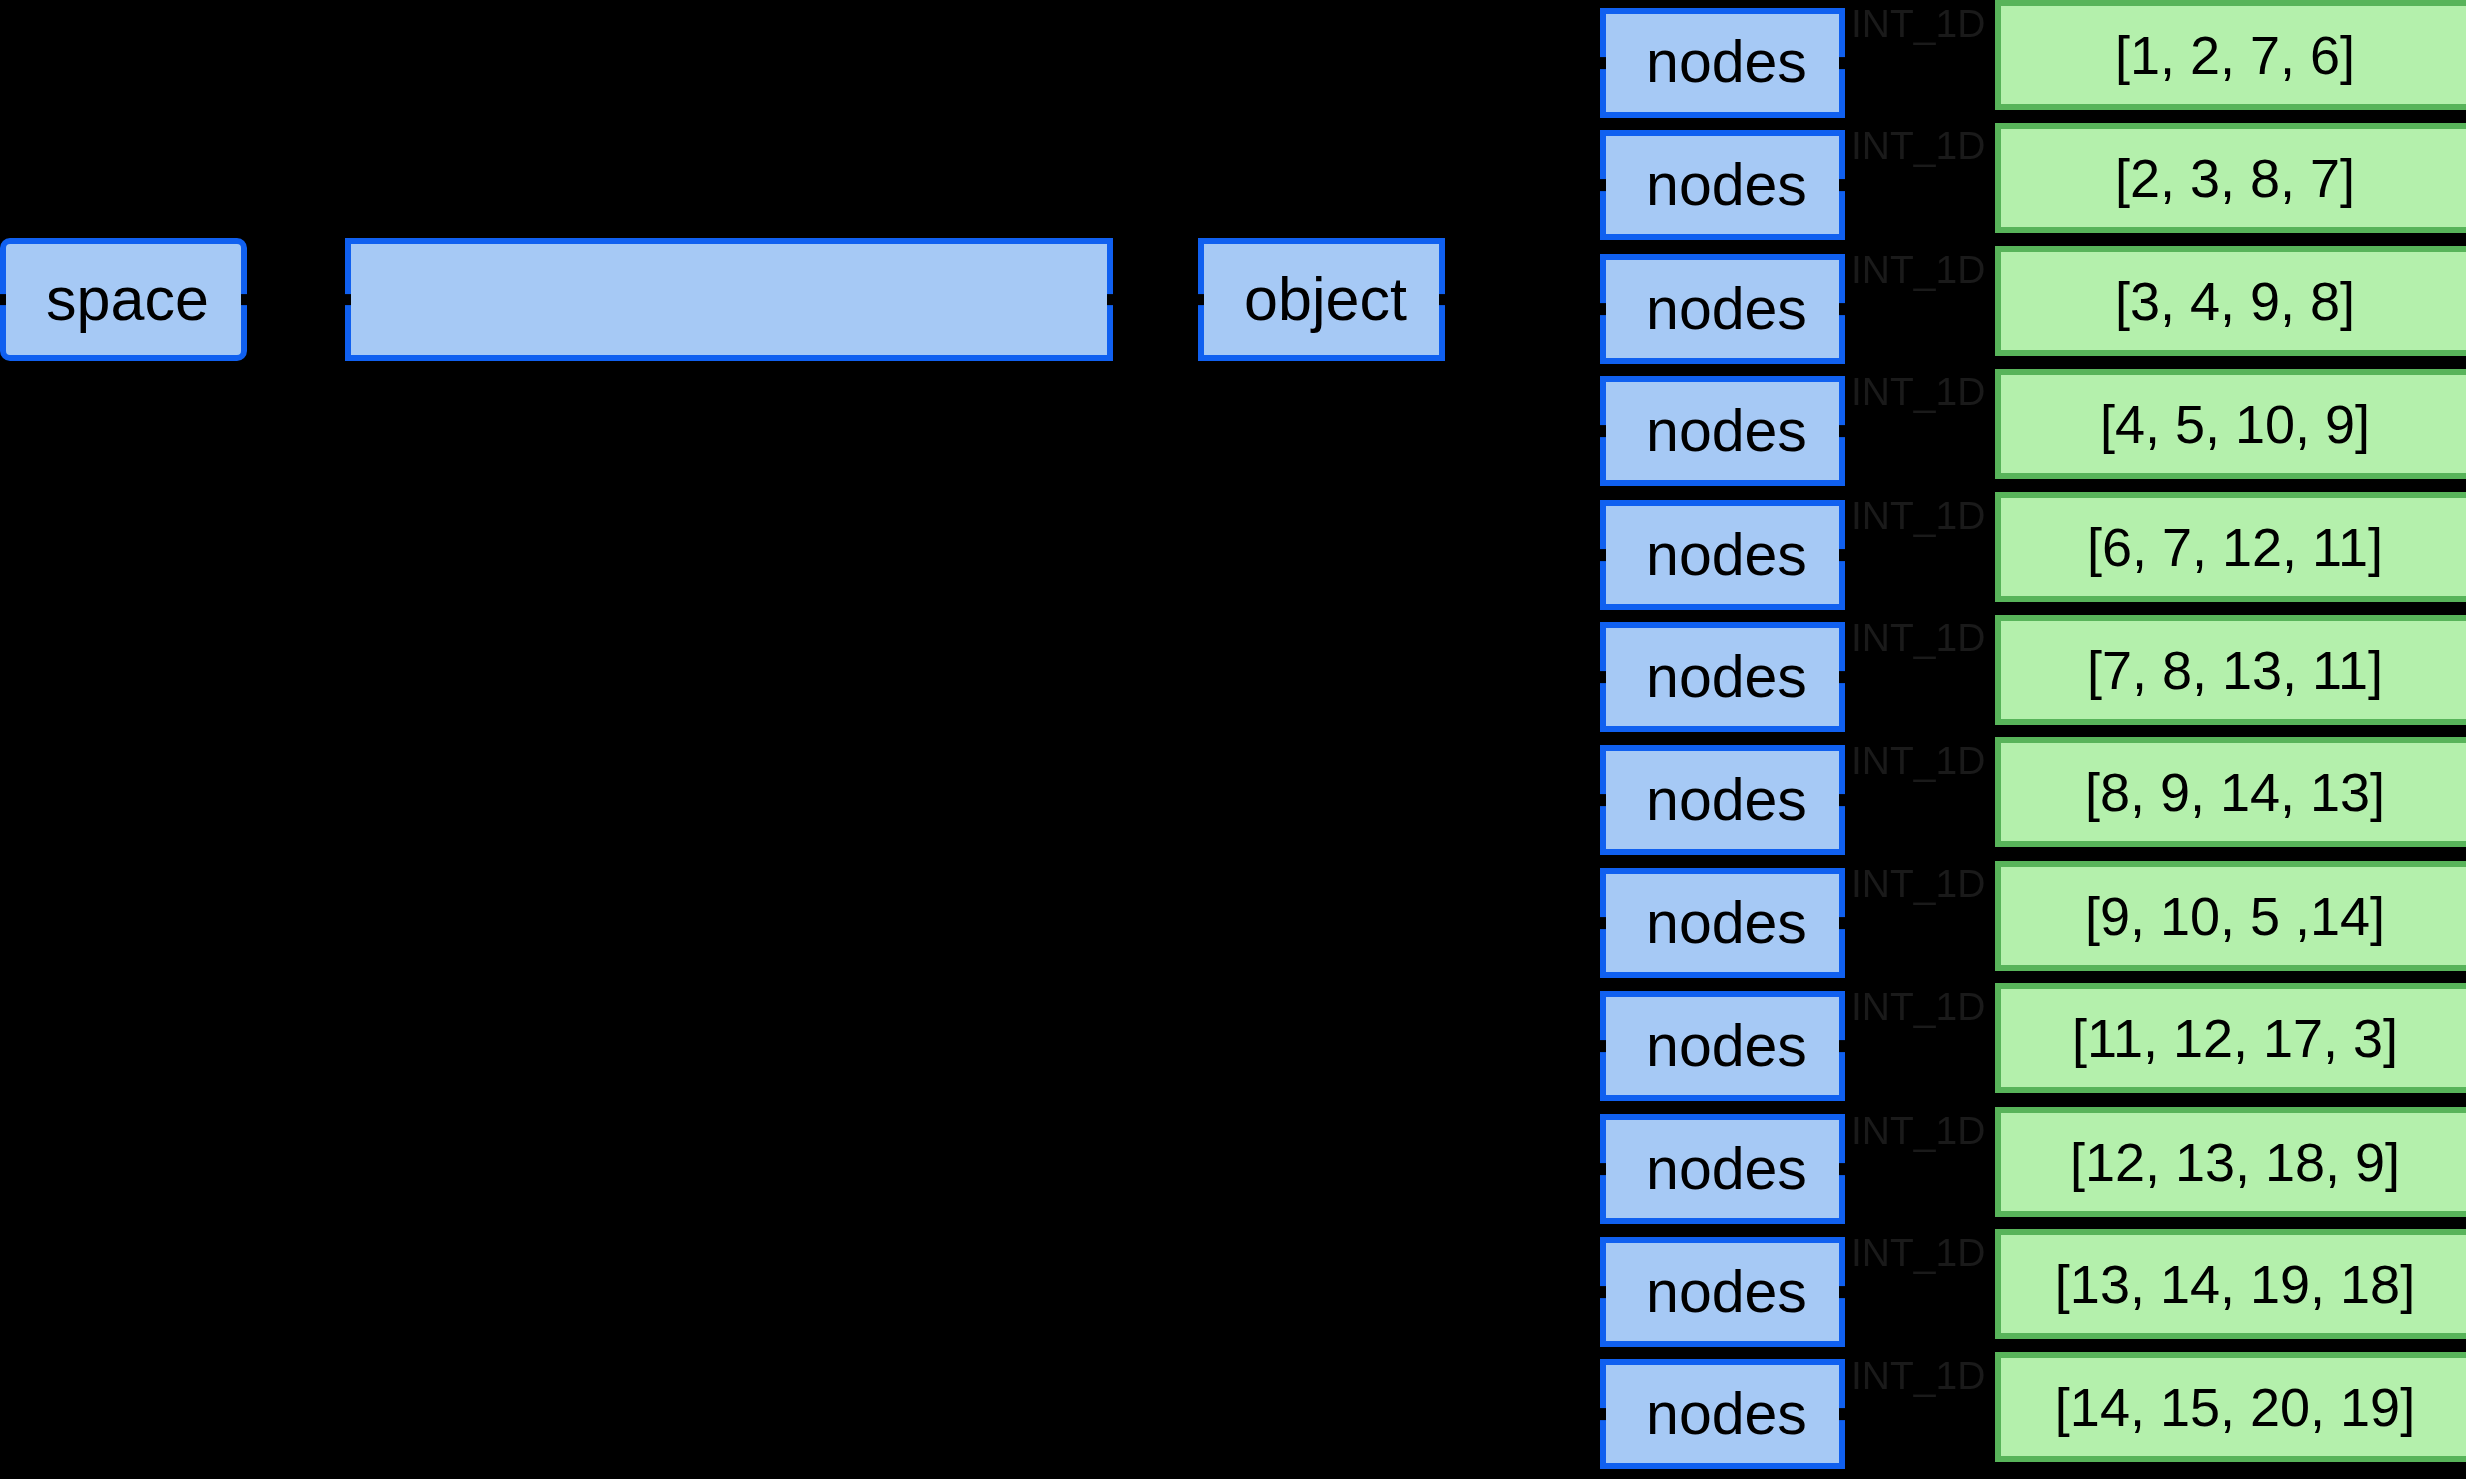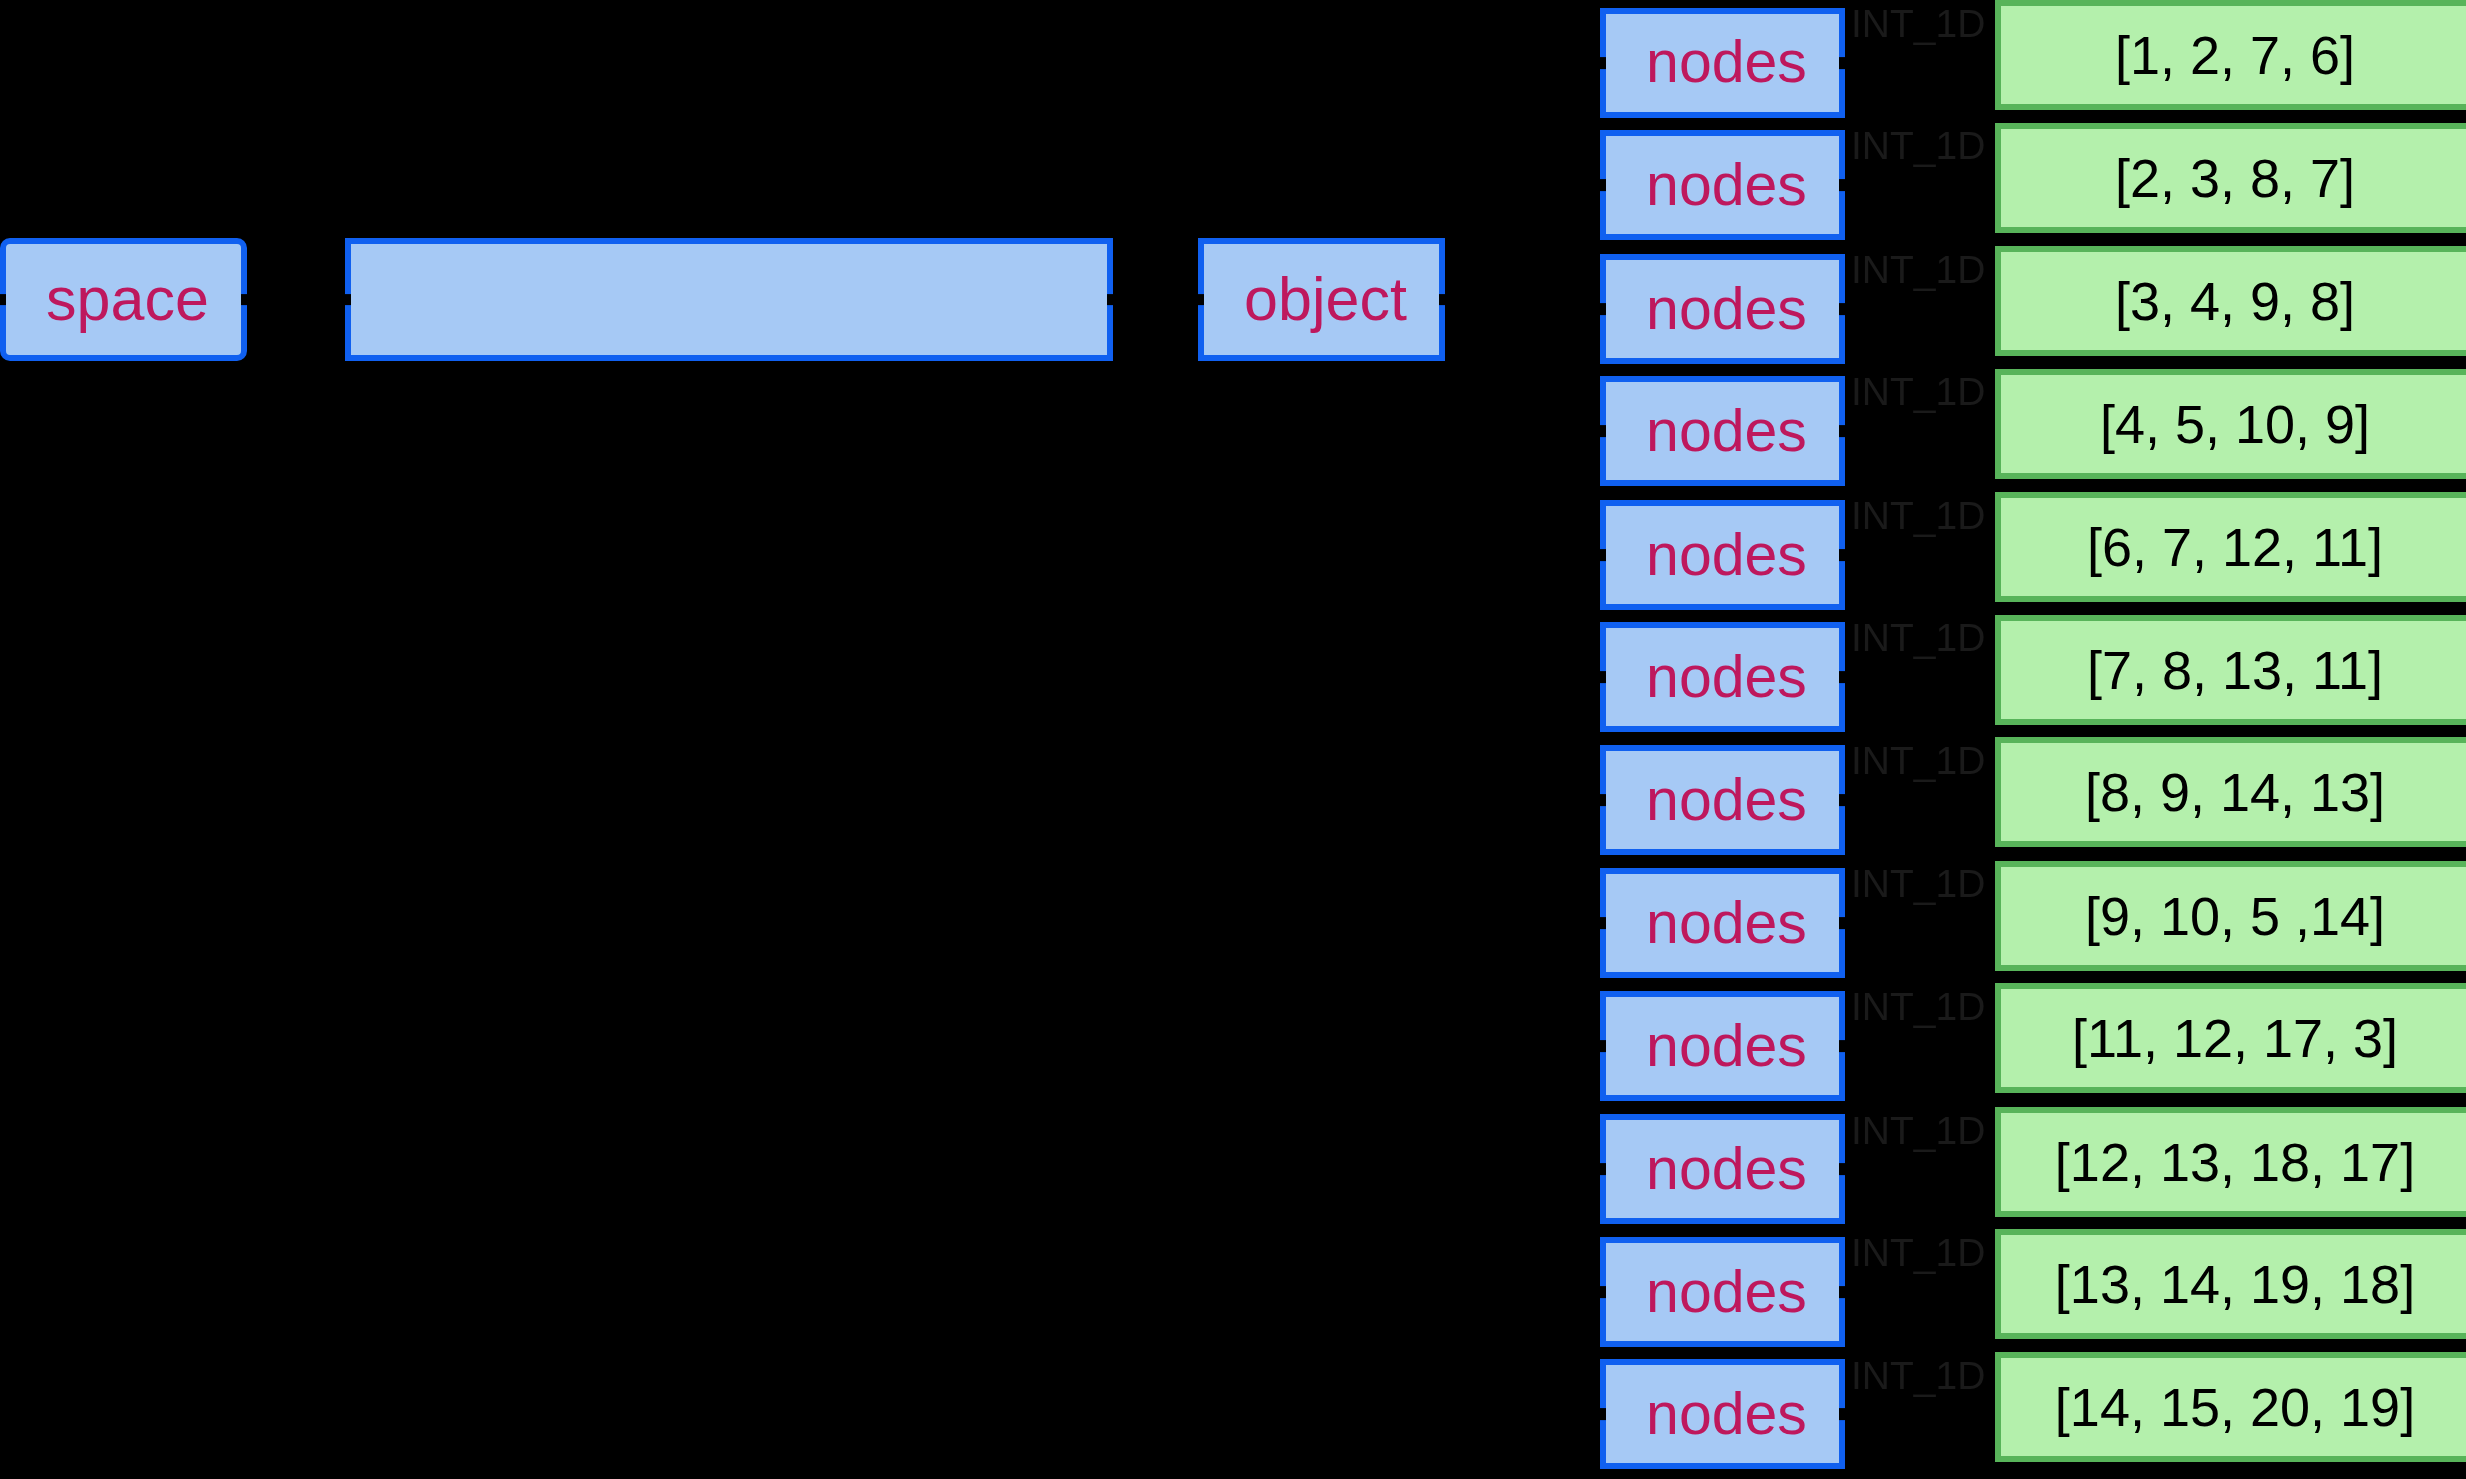--- a/index.html
+++ b/index.html
@@ -32,21 +32,21 @@
     display: flex;
     align-items: center;
     justify-content: center;
     white-space: nowrap;
     line-height: 1;
   }
 
   .node-blue {
     background: #a6c9f5;
     border: 6.9px solid #1060f0;
-    color: #be185d;
+    color: #000000;
     padding-left: 8px;
   }
 
   .node-green {
     background: #b4f0ac;
     border: 6.9px solid #58b45a;
     color: #000000;
   }
 
   
@@ -209,21 +209,21 @@
       <div class="node node-green array-box" style="top: 983px;">
         <span class="node-label">[11, 12, 17, 3]</span>
       </div>
       <div class="node node-blue nodes-box" style="top: 1114px;">
         <span class="conn-dot" style="left: -11.8px;"></span>
         <span class="node-label">nodes</span>
         <span class="conn-dot" style="right: -11.8px;"></span>
       </div>
       <div class="edge-label" style="top: 1111px;">INT_1D</div>
       <div class="node node-green array-box" style="top: 1107px;">
-        <span class="node-label">[12, 13, 18, 17]</span>
+        <span class="node-label">[12, 13, 18, 9]</span>
       </div>
       <div class="node node-blue nodes-box" style="top: 1237px;">
         <span class="conn-dot" style="left: -11.8px;"></span>
         <span class="node-label">nodes</span>
         <span class="conn-dot" style="right: -11.8px;"></span>
       </div>
       <div class="edge-label" style="top: 1233px;">INT_1D</div>
       <div class="node node-green array-box" style="top: 1229px;">
         <span class="node-label">[13, 14, 19, 18]</span>
       </div>

